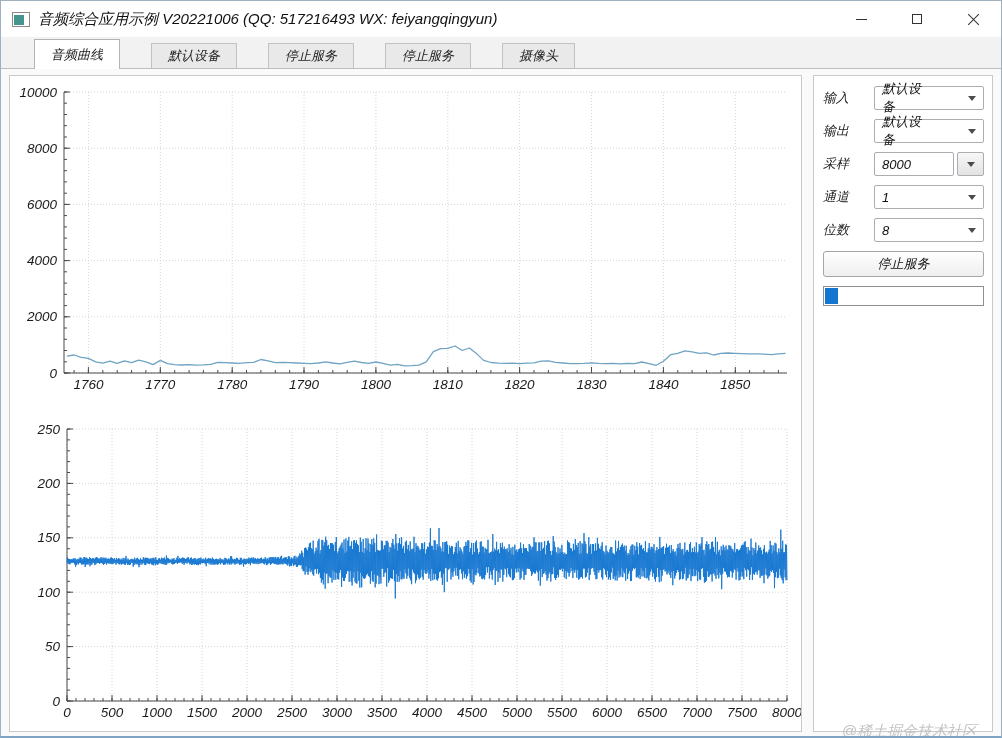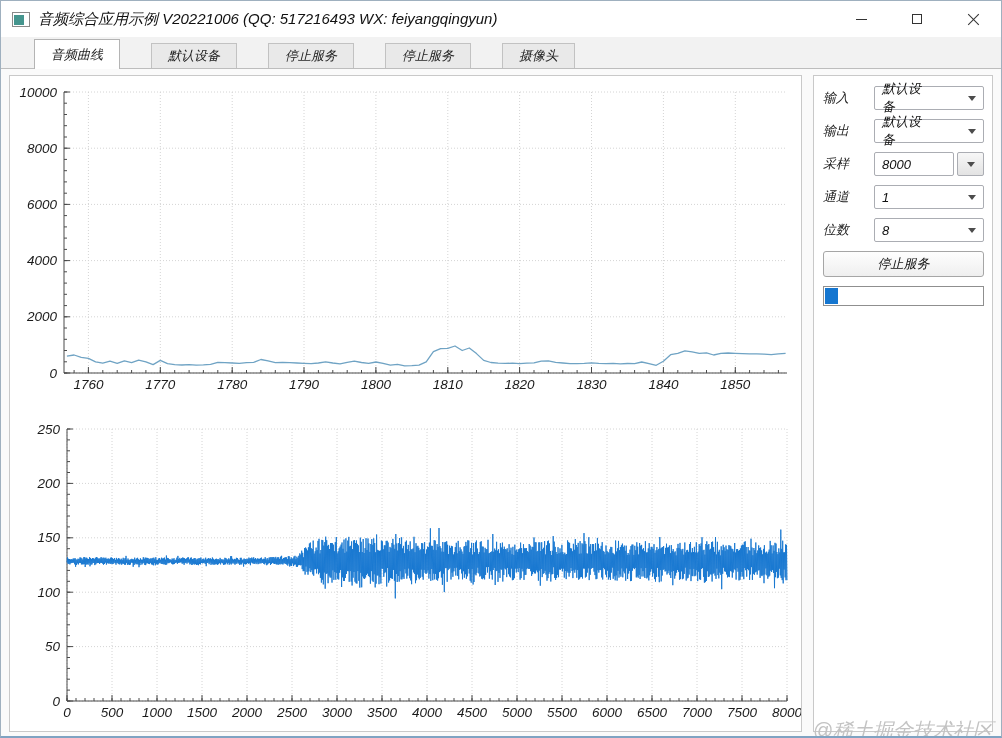--- a/index.html
+++ b/index.html
@@ -50,22 +50,22 @@
   .drop-btn { width:27px; height:24px; flex:none; border:1px solid #abadb3; border-radius:2px;
               background:linear-gradient(#f7f7f7,#e3e3e3); display:flex; align-items:center; justify-content:center; cursor:default; }
   .drop-btn .arrow { width:0; height:0; border-left:4px solid transparent; border-right:4px solid transparent; border-top:5px solid #4c4c4c; }
   .stop-btn { width:100%; height:26px; margin-top:2px; border:1px solid #a6a6a6; border-radius:3px;
               background:linear-gradient(#fefefe,#efefef); font-size:13px; color:#111;
               display:flex; align-items:center; justify-content:center; cursor:default; }
   .progress { margin-top:9px; height:20px; border:1px solid #8f8f8f; background:#fff; padding:1px; }
   .progress .chunk { height:100%; background:#1576d0; }
 
   
-  .watermark { position:absolute; right:8px; bottom:0px; text-align:left; color:#c3c3c3;
-               font-size:20px; line-height:17px; pointer-events:none; z-index:10; }
+  .watermark { position:absolute; right:24px; bottom:0px; text-align:left; color:#c3c3c3;
+               font-size:15px; line-height:17px; pointer-events:none; z-index:10; }
 </style>
 </head>
 <body>
 
 <div class="window">
 
   <div class="titlebar">
     <div class="app-icon"></div>
     <div class="title-text">音频综合应用示例 V20221006 (QQ: 517216493 WX: feiyangqingyun)</div>
     <div class="win-controls">

